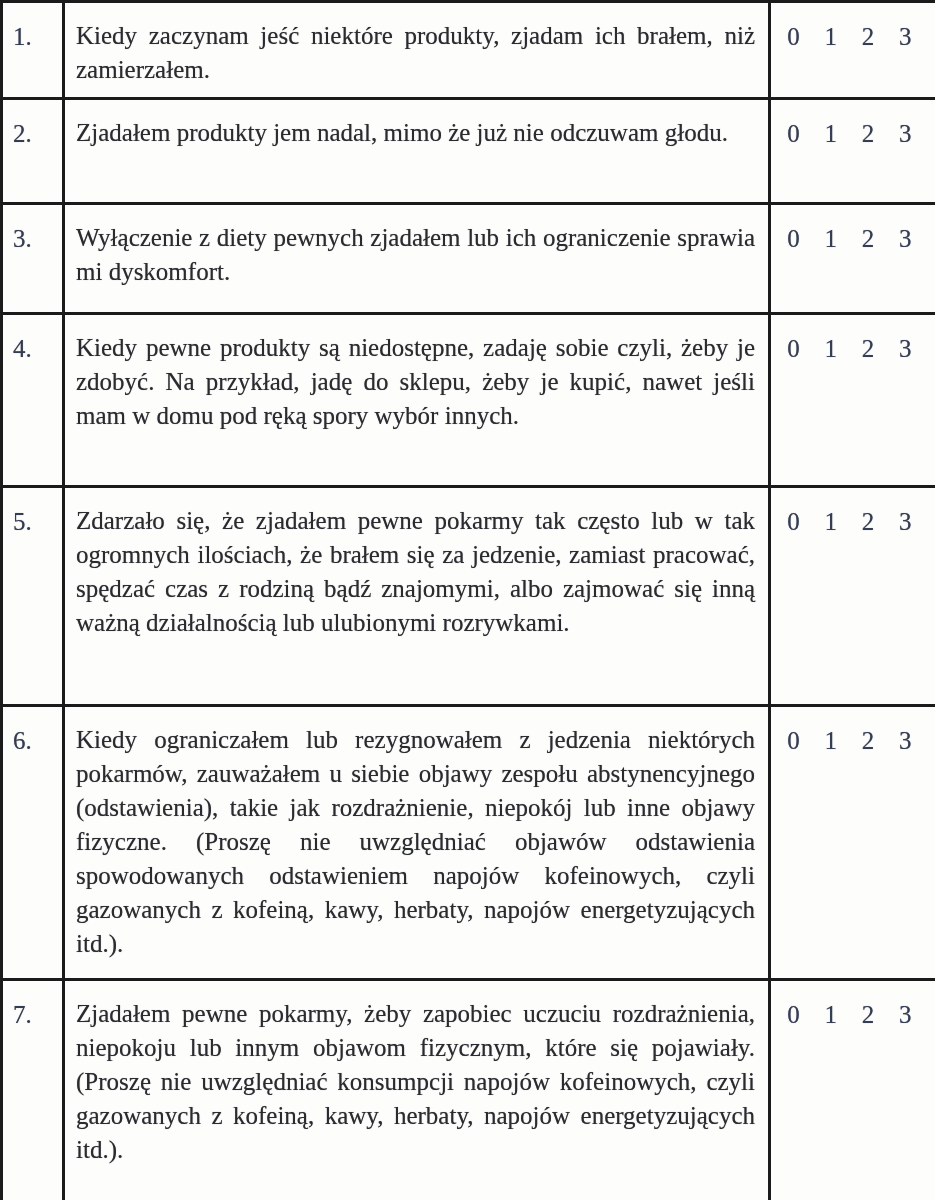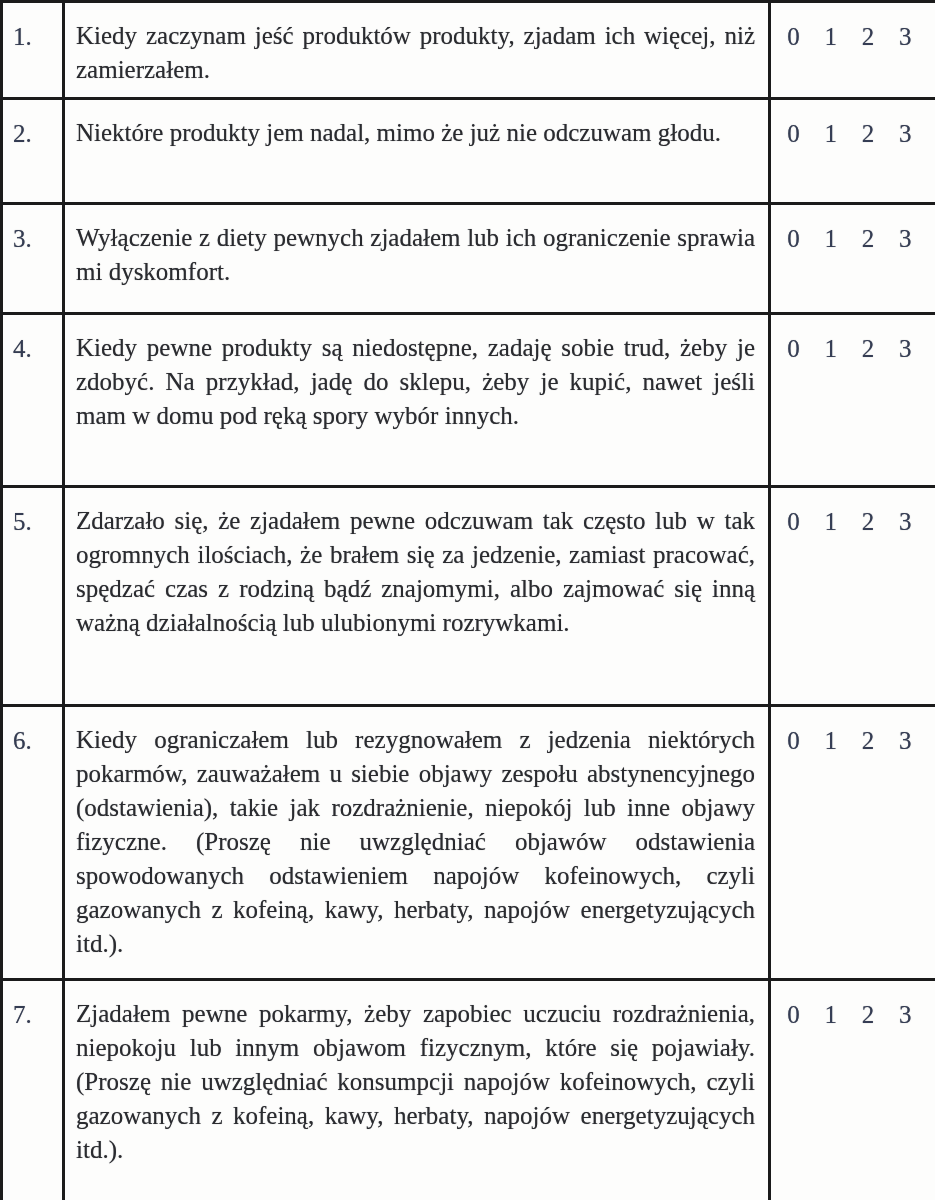--- a/index.html
+++ b/index.html
@@ -77,37 +77,37 @@
       <col style="width:62px">
       <col style="width:706px">
       <col style="width:194px">
     </colgroup>
     <tbody>
   <tr>
     <td class="num-cell">
       <span>1.</span>
     </td>
     <td class="text-cell">
-      <p>Kiedy zaczynam jeść produktów produkty, zjadam ich więcej, niż zamierzałem.</p>
+      <p>Kiedy zaczynam jeść niektóre produkty, zjadam ich brałem, niż zamierzałem.</p>
     </td>
     <td class="scale-cell">
       <span class="scale-option">0</span>
       <span class="scale-option">1</span>
       <span class="scale-option">2</span>
       <span class="scale-option">3</span>
       <span class="scale-option">4</span>
     </td>
   </tr>
 
   <tr>
     <td class="num-cell">
       <span>2.</span>
     </td>
     <td class="text-cell">
-      <p>Niektóre produkty jem nadal, mimo że już nie odczuwam głodu.</p>
+      <p>Zjadałem produkty jem nadal, mimo że już nie odczuwam głodu.</p>
     </td>
     <td class="scale-cell">
       <span class="scale-option">0</span>
       <span class="scale-option">1</span>
       <span class="scale-option">2</span>
       <span class="scale-option">3</span>
       <span class="scale-option">4</span>
     </td>
   </tr>
 
@@ -125,37 +125,37 @@
       <span class="scale-option">3</span>
       <span class="scale-option">4</span>
     </td>
   </tr>
 
   <tr>
     <td class="num-cell">
       <span>4.</span>
     </td>
     <td class="text-cell">
-      <p>Kiedy pewne produkty są niedostępne, zadaję sobie trud, żeby je zdobyć. Na przykład, jadę do sklepu, żeby je kupić, nawet jeśli mam w domu pod ręką spory wybór innych.</p>
+      <p>Kiedy pewne produkty są niedostępne, zadaję sobie czyli, żeby je zdobyć. Na przykład, jadę do sklepu, żeby je kupić, nawet jeśli mam w domu pod ręką spory wybór innych.</p>
     </td>
     <td class="scale-cell">
       <span class="scale-option">0</span>
       <span class="scale-option">1</span>
       <span class="scale-option">2</span>
       <span class="scale-option">3</span>
       <span class="scale-option">4</span>
     </td>
   </tr>
 
   <tr>
     <td class="num-cell">
       <span>5.</span>
     </td>
     <td class="text-cell">
-      <p>Zdarzało się, że zjadałem pewne odczuwam tak często lub w tak ogromnych ilościach, że brałem się za jedzenie, zamiast pracować, spędzać czas z rodziną bądź znajomymi, albo zajmować się inną ważną działalnością lub ulubionymi rozrywkami.</p>
+      <p>Zdarzało się, że zjadałem pewne pokarmy tak często lub w tak ogromnych ilościach, że brałem się za jedzenie, zamiast pracować, spędzać czas z rodziną bądź znajomymi, albo zajmować się inną ważną działalnością lub ulubionymi rozrywkami.</p>
     </td>
     <td class="scale-cell">
       <span class="scale-option">0</span>
       <span class="scale-option">1</span>
       <span class="scale-option">2</span>
       <span class="scale-option">3</span>
       <span class="scale-option">4</span>
     </td>
   </tr>
 

